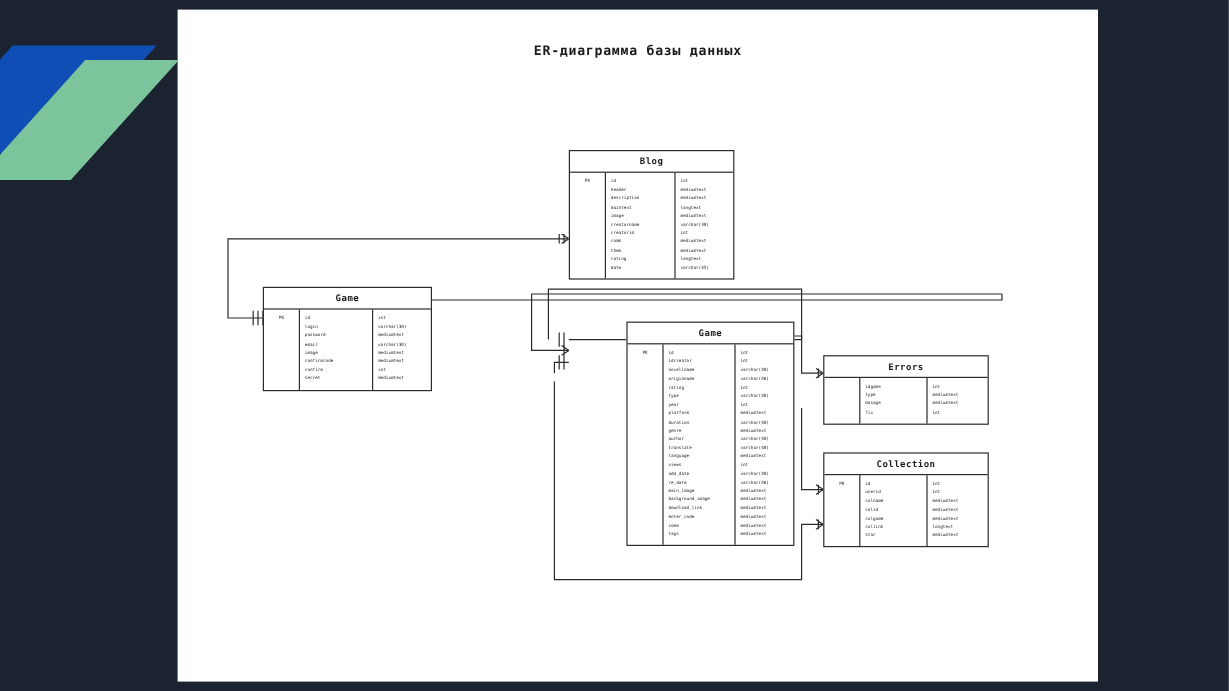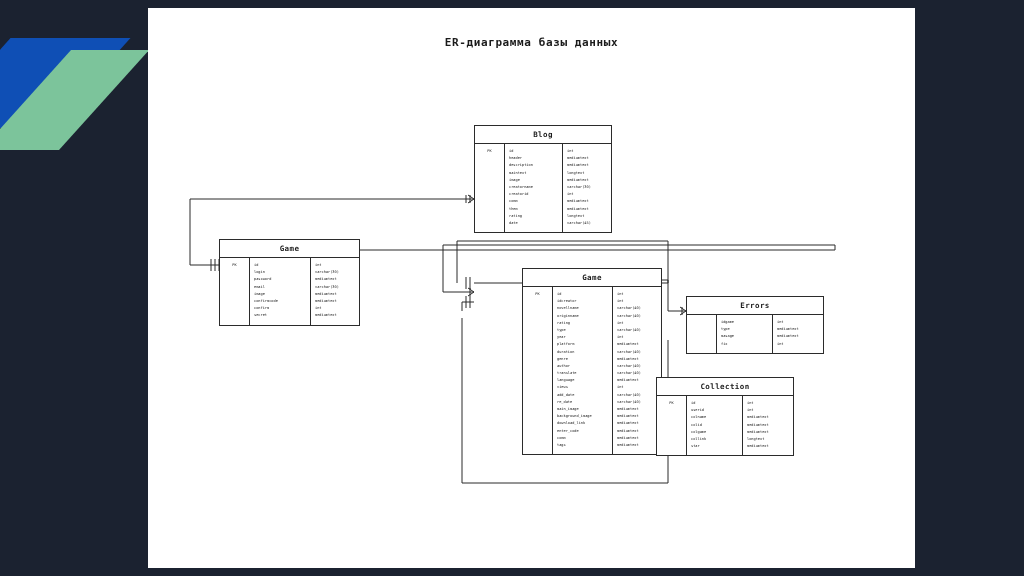--- a/index.html
+++ b/index.html
@@ -68,21 +68,21 @@
   }
   .col-pk .cell{padding-left:0;text-align:center;}
   .pad-top{height:4px;}
   .pad-bot{height:5px;}
 
   
   #ent-user{left:219px;top:239px;width:141px;}
   #ent-blog{left:474px;top:125px;width:138px;}
   #ent-game{left:474px;top:268px;width:140px;margin-left:48px;}
   #ent-errors{left:686px;top:280px;width:138px;margin-top:16px;}
-  #ent-collection{left:656px;top:377px;width:138px;}
+  #ent-collection{left:686px;top:377px;width:138px;}
   #ent-user .col-type,#ent-blog .col-type,#ent-game .col-type{width:48px;flex:0 0 48px;}
   #ent-errors .col-name,#ent-collection .col-name{flex:1 1 auto;}
 </style>
 </head>
 <body>
 
 <div id="stage">
 
   <div class="logo-wrap">
     <div class="logo-shape logo-blue"></div>

